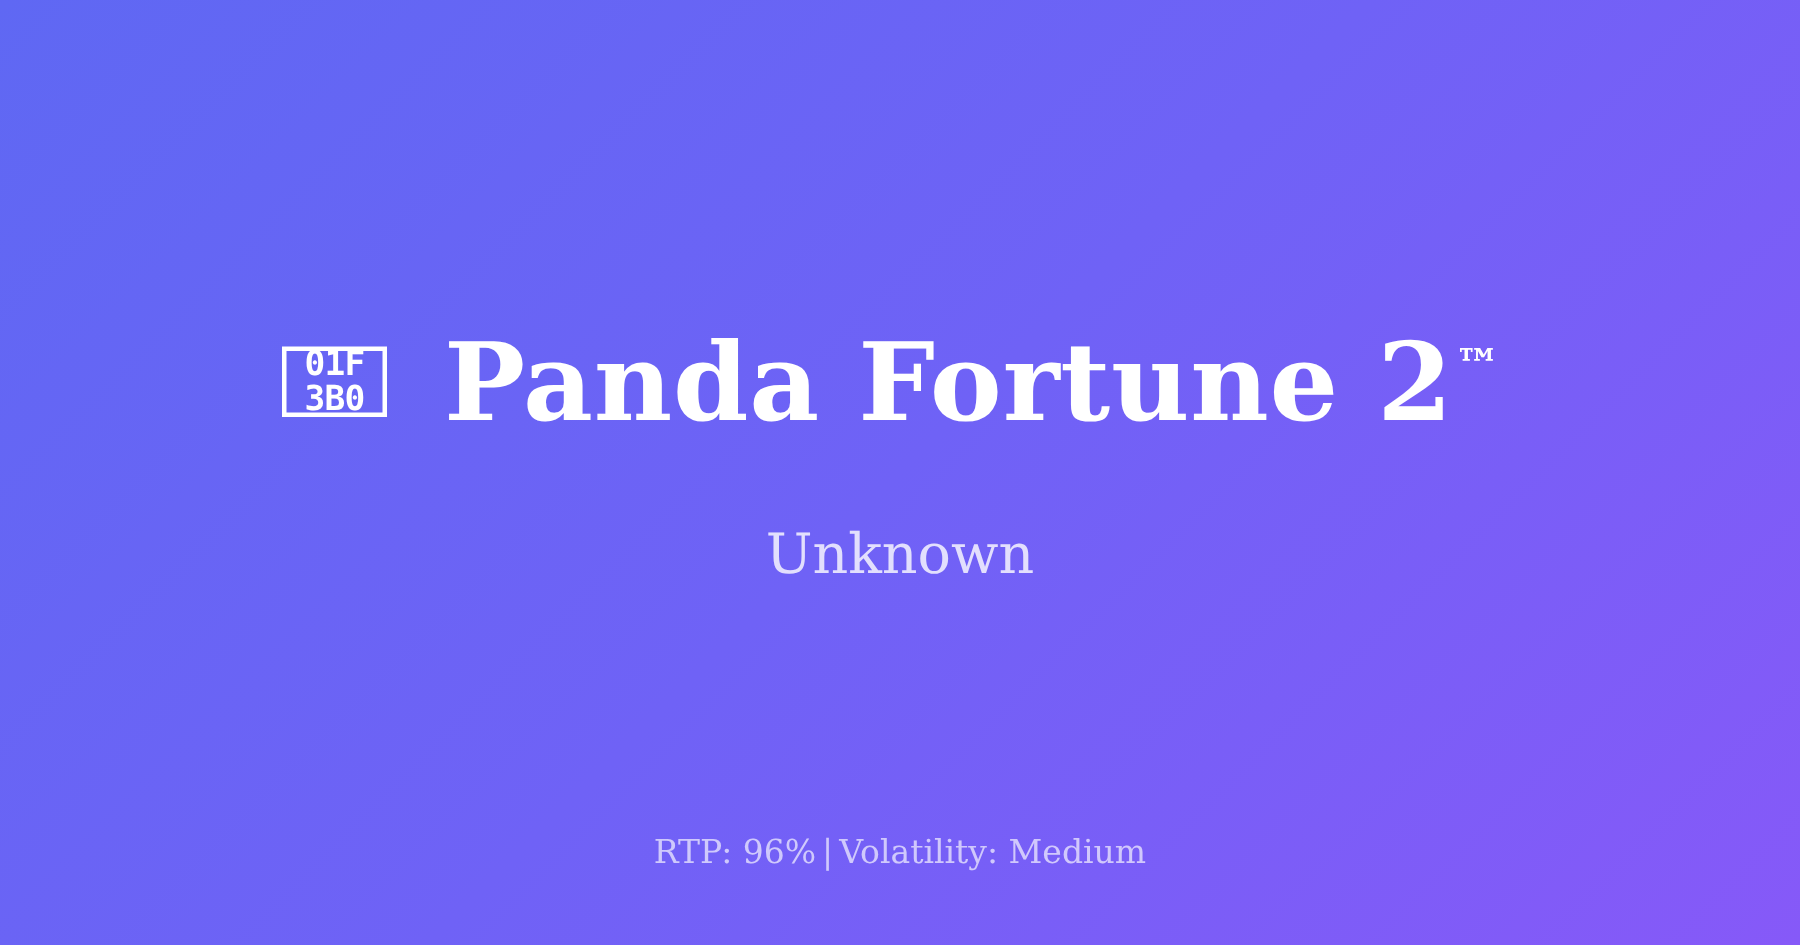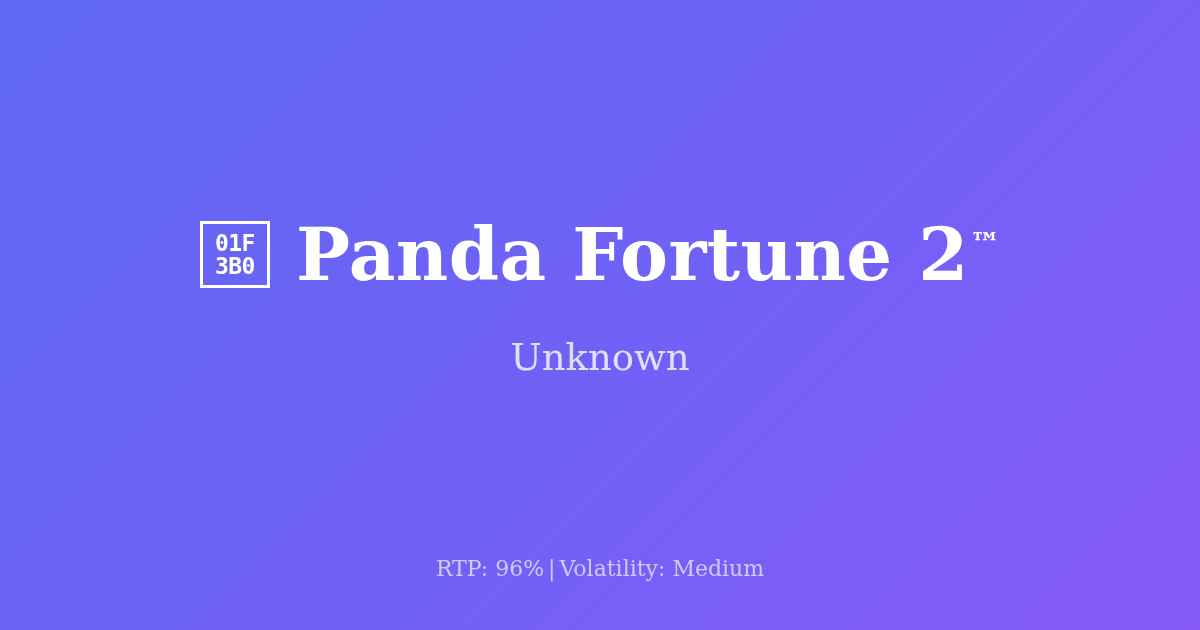--- a/index.html
+++ b/index.html
@@ -34,21 +34,21 @@
     align-items: center;
     justify-content: center;
     gap: 26px;
     margin-top: -34px;
   }
 
   
   .tofu-glyph {
     flex: 0 0 auto;
     width: 70px;
-    height: 67px;
+    height: 47px;
     box-sizing: border-box;
     border: 3px solid #ffffff;
     display: flex;
     flex-direction: column;
     align-items: center;
     justify-content: center;
     line-height: 1;
     padding: 1px 0 0 0;
   }
   .tofu-glyph .hex-row {
@@ -62,21 +62,21 @@
   }
 
   .game-title {
     font-family: "DejaVu Serif", "Liberation Serif", serif;
     font-size: 72px;
     font-weight: 700;
     color: #ffffff;
     letter-spacing: 0.5px;
     line-height: 1.05;
     white-space: nowrap;
-    margin: 0;
+    margin: 12px;
   }
   .game-title .tm {
     font-size: 0.42em;
     vertical-align: 0.85em;
     letter-spacing: 0;
     margin-left: 1px;
   }
 
   
   .provider {

